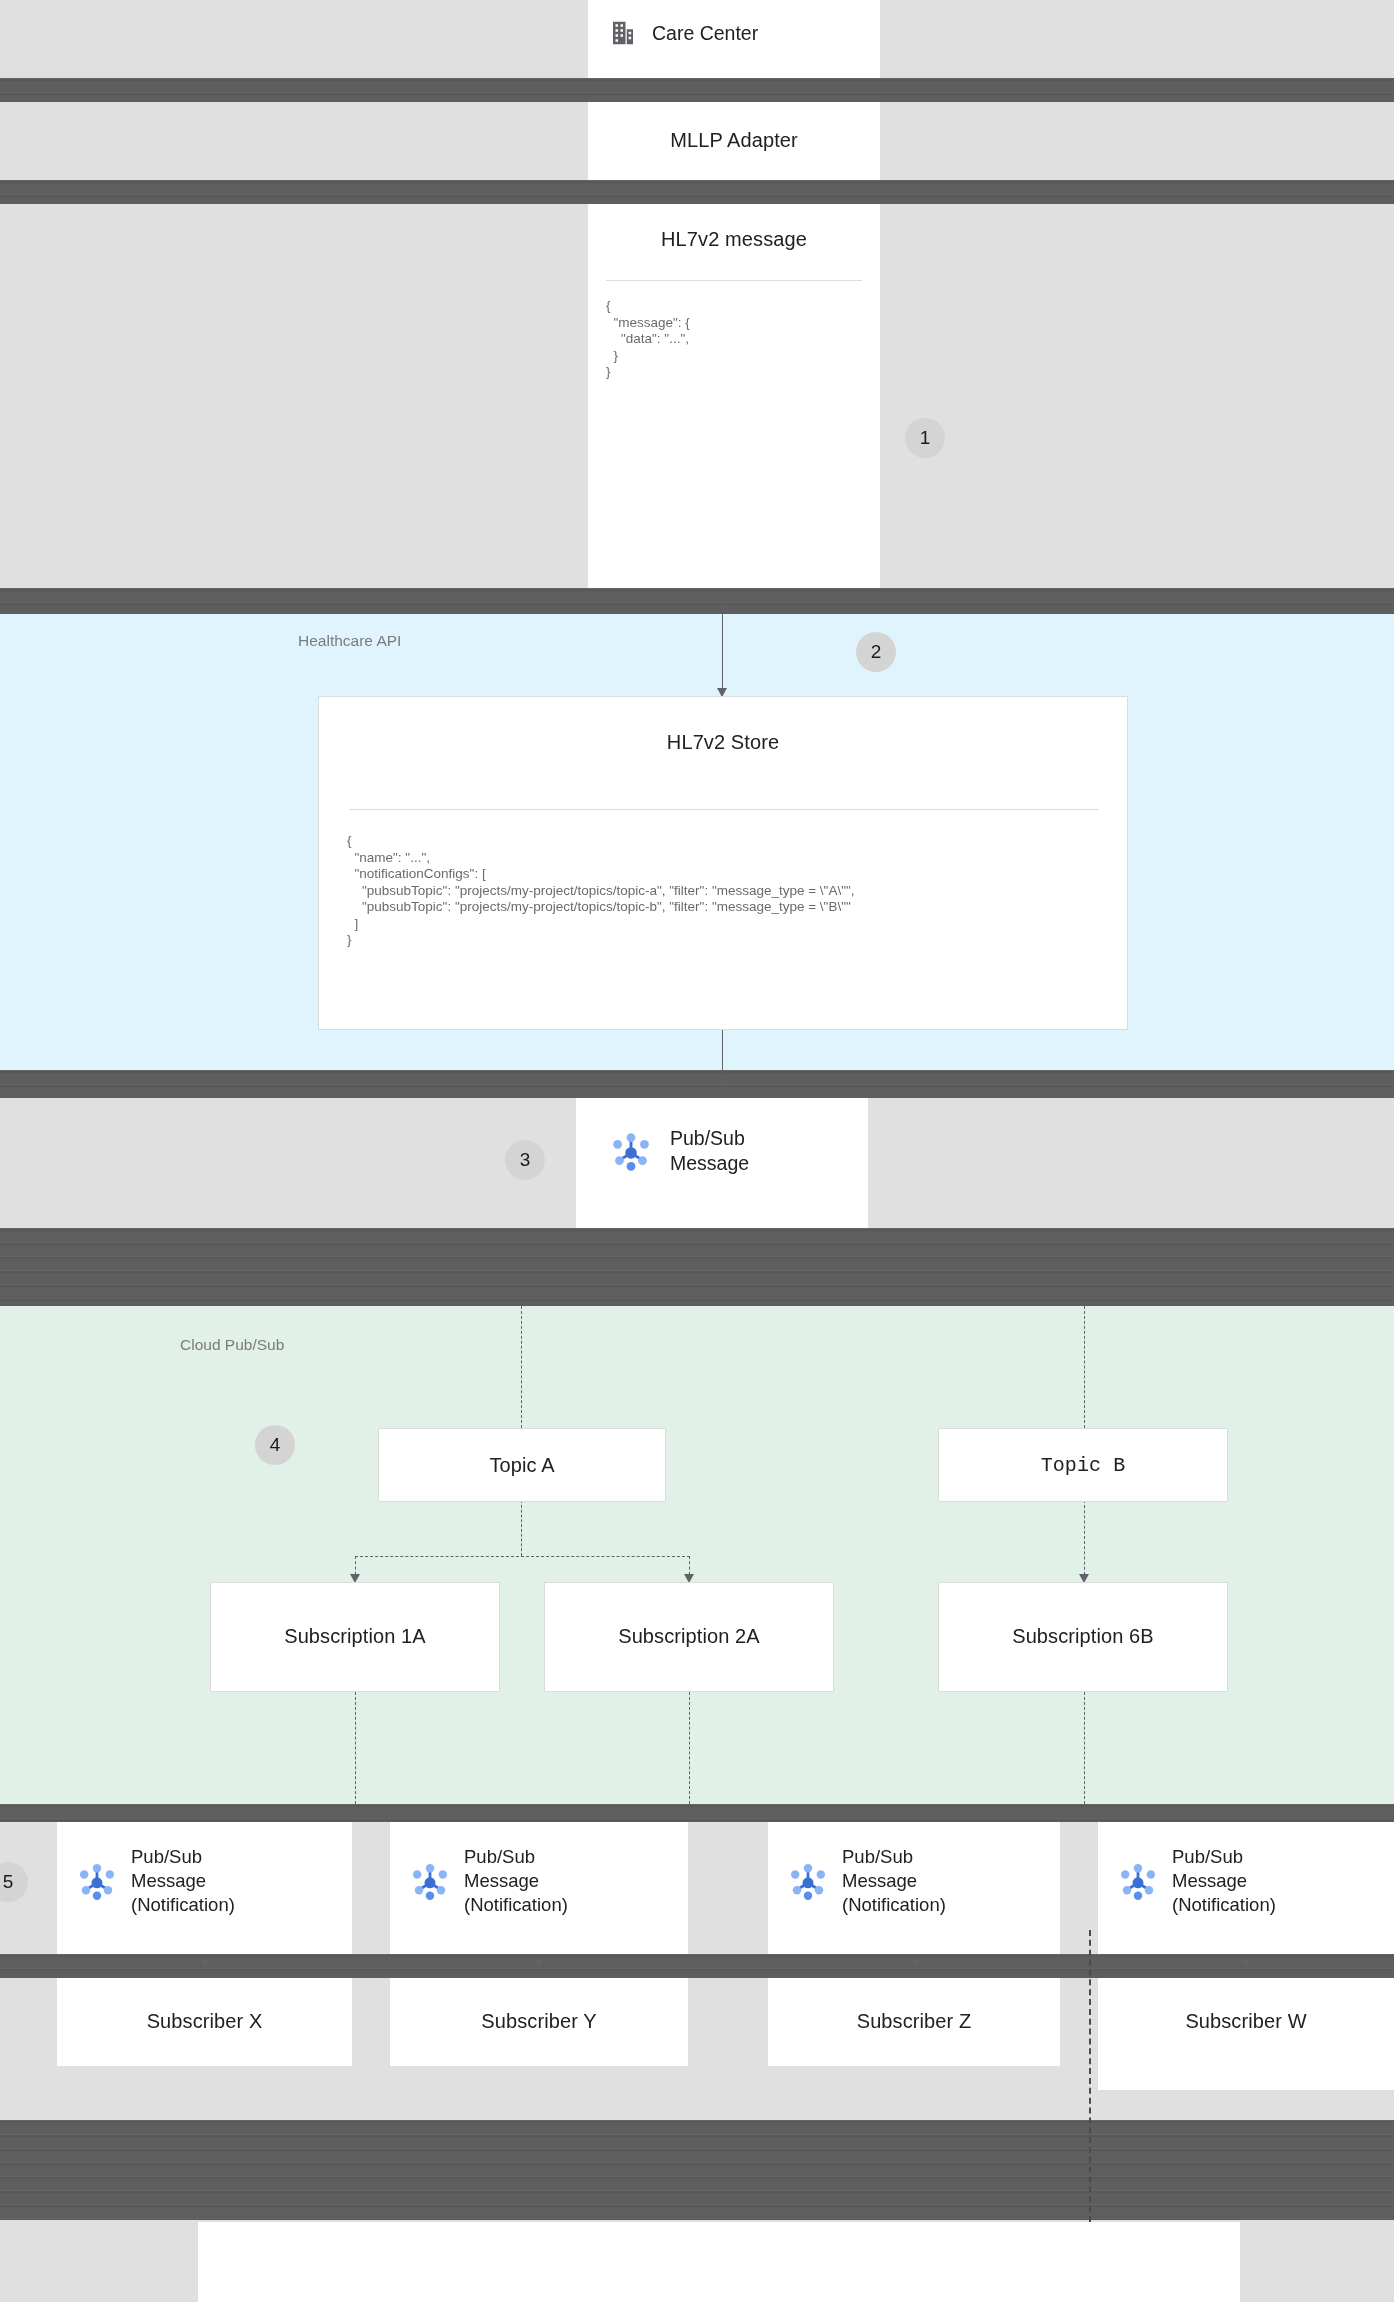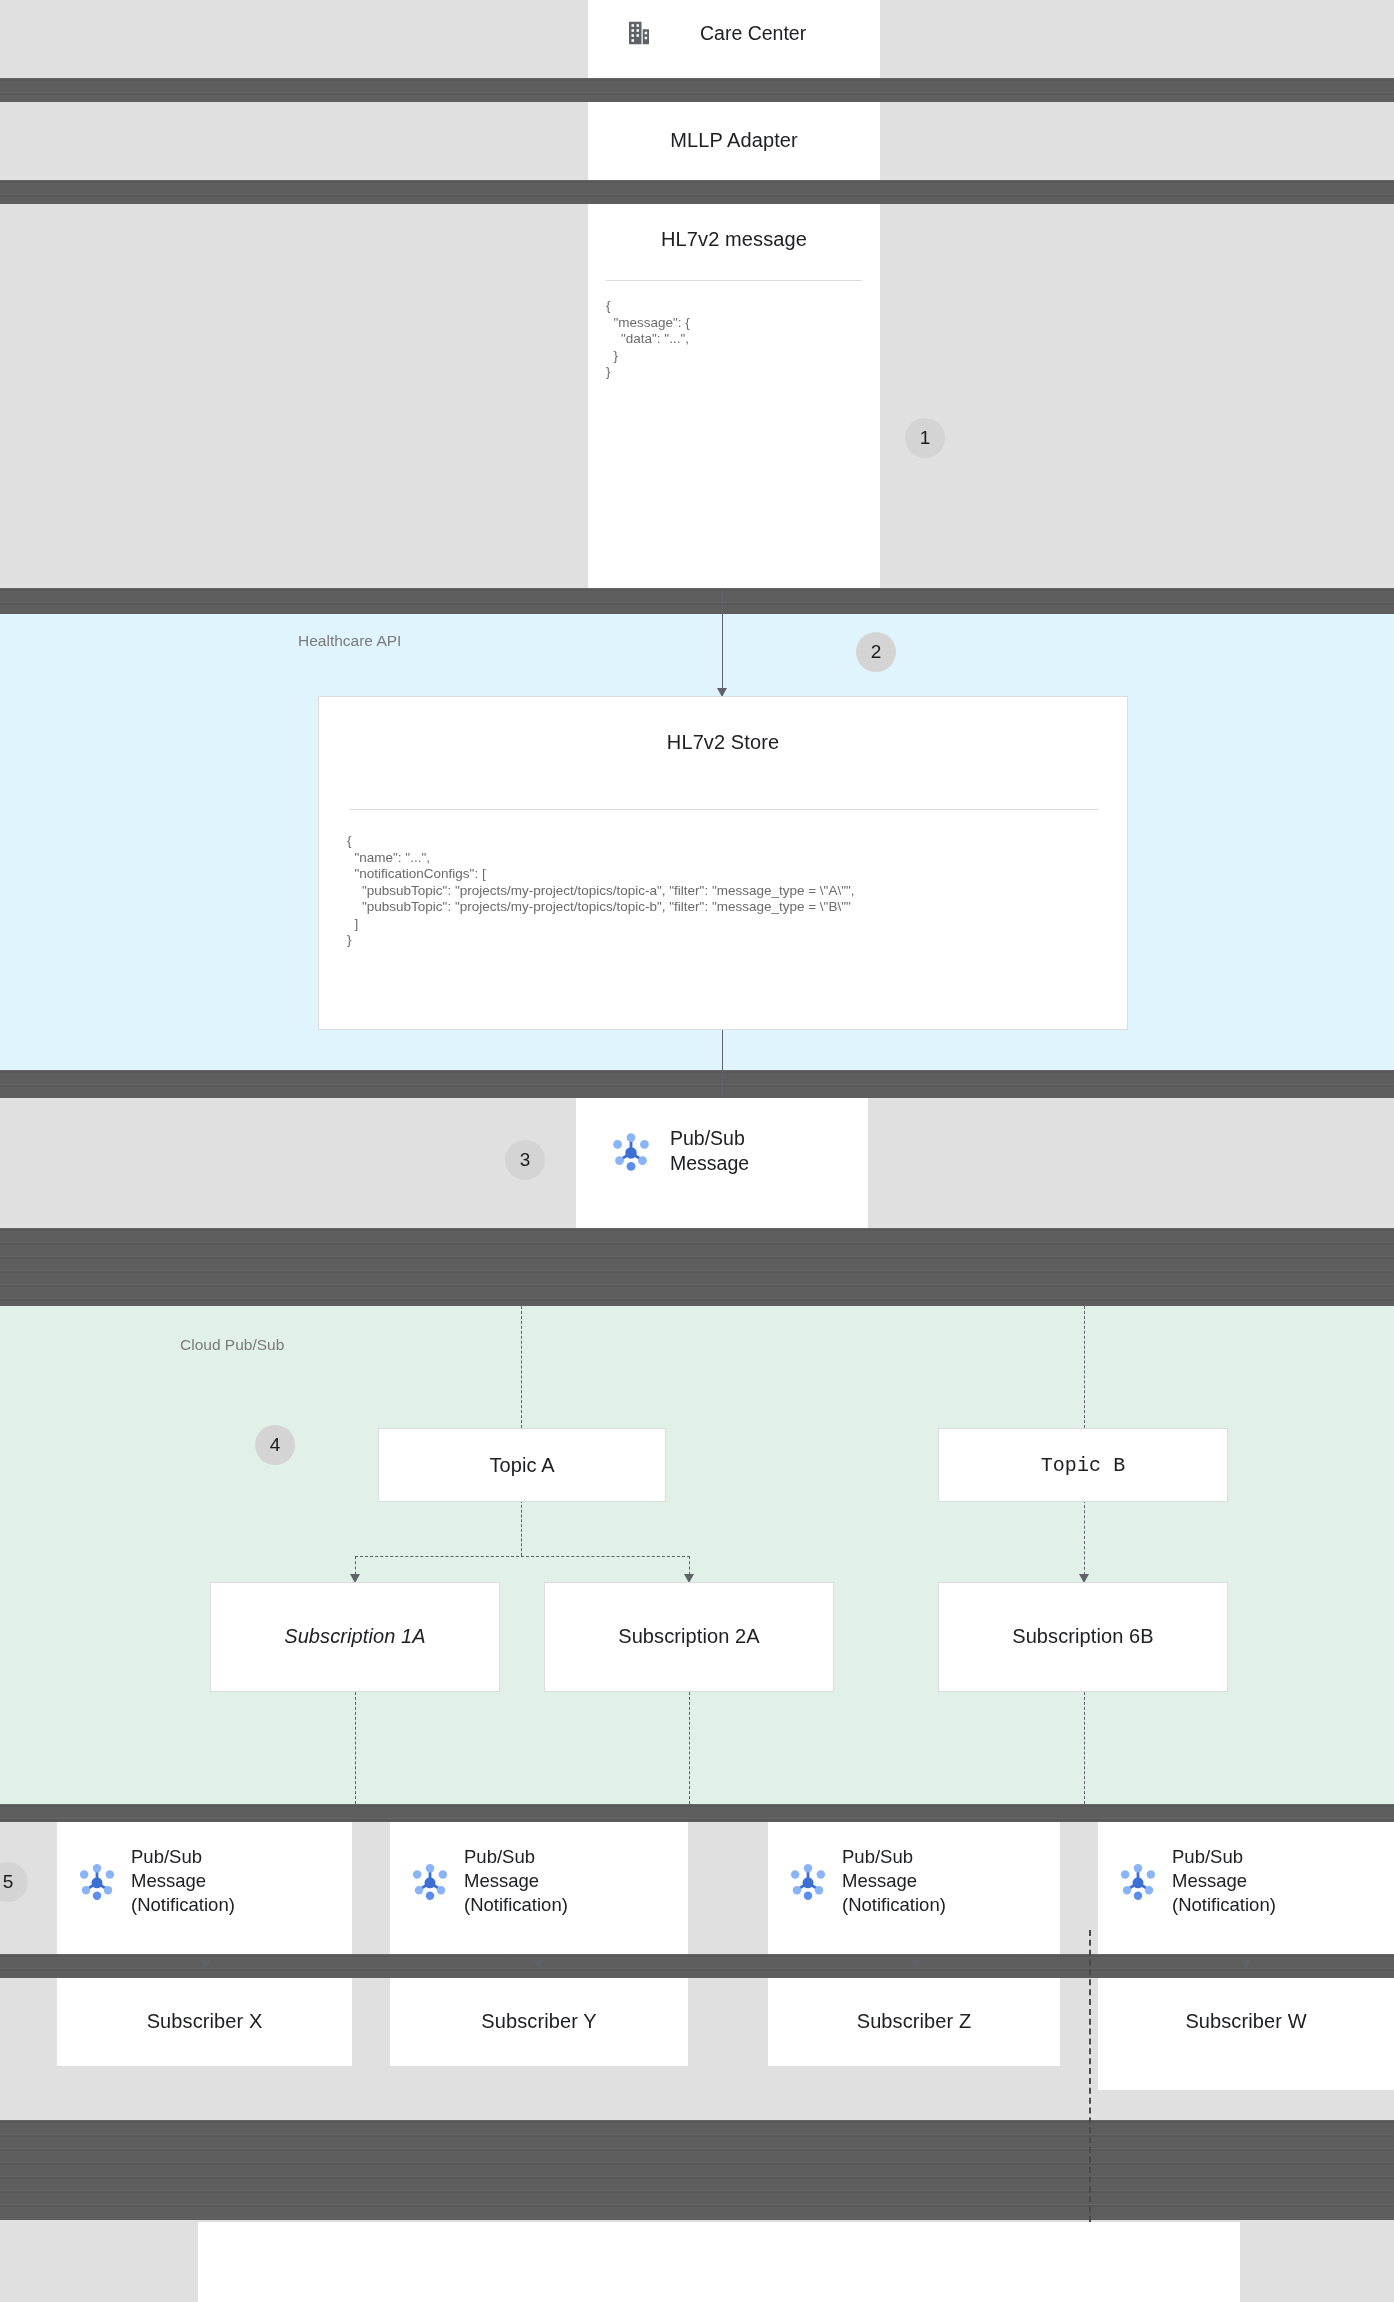--- a/index.html
+++ b/index.html
@@ -133,21 +133,21 @@
 <div class="vdash" style="left:1084px;top:1692px;height:112px;"></div>
 
 <div class="arrowdown" style="left:200px;top:1960px;"></div>
 <div class="arrowdown" style="left:534px;top:1960px;"></div>
 <div class="arrowdown" style="left:911px;top:1960px;"></div>
 <div class="arrowdown" style="left:1241px;top:1960px;"></div>
 
 <div class="guide" style="left:1089px;top:1930px;height:292px;"></div>
 
 <div class="card" style="left:588px;top:0;width:292px;height:78px;">
-  <div class="iconrow" style="left:36px;top:18px;gap:32px;">
+  <div class="iconrow" style="left:20px;top:18px;">
     <span style="display:inline-block;width:30px;height:30px;margin-right:14px;">
       <svg width="30" height="30" viewBox="0 0 24 24" aria-hidden="true">
         <path fill="#5f6368" d="M4 3h10v18H4V3zm11 6h5v12h-5V9z"></path>
         <g fill="#ffffff">
           <rect x="6" y="5" width="2" height="2"></rect>
             <rect x="10" y="5" width="2" height="2"></rect>
           <rect x="6" y="9" width="2" height="2"></rect>
             <rect x="10" y="9" width="2" height="2"></rect>
           <rect x="6" y="13" width="2" height="2"></rect>
             <rect x="10" y="13" width="2" height="2"></rect>
@@ -217,21 +217,21 @@
 <div class="region-label" style="left:180px;top:1336px;">Cloud Pub/Sub</div>
 <div class="badge" style="left:255px;top:1425px;">4</div>
 
 <div class="card bordered" style="left:378px;top:1428px;width:288px;height:74px;">
   <div class="card-title" style="top:25px;">Topic A</div>
 </div>
 <div class="card bordered" style="left:938px;top:1428px;width:290px;height:74px;font-family:Liberation Mono, monospace;">
   <div class="card-title" style="top:25px;">Topic B</div>
 </div>
 
-<div class="card bordered" style="left:210px;top:1582px;width:290px;height:110px;font-style:italic;">
+<div class="card bordered" style="left:210px;top:1582px;width:290px;height:110px;">
   <div class="card-title" style="top:42px;">Subscription 1A</div>
 </div>
 <div class="card bordered" style="left:544px;top:1582px;width:290px;height:110px;">
   <div class="card-title" style="top:42px;">Subscription 2A</div>
 </div>
 <div class="card bordered" style="left:938px;top:1582px;width:290px;height:110px;">
   <div class="card-title" style="top:42px;">Subscription 6B</div>
 </div>
 
 <div class="badge" style="left:-12px;top:1862px;">5</div>

